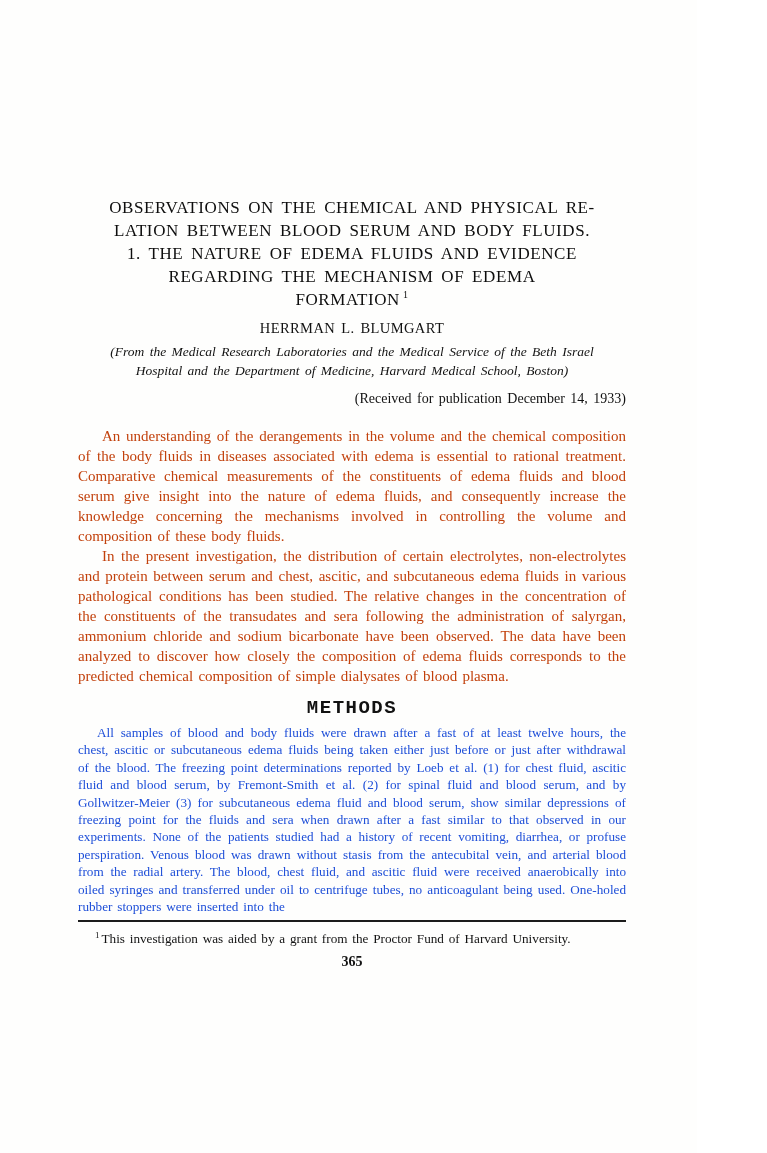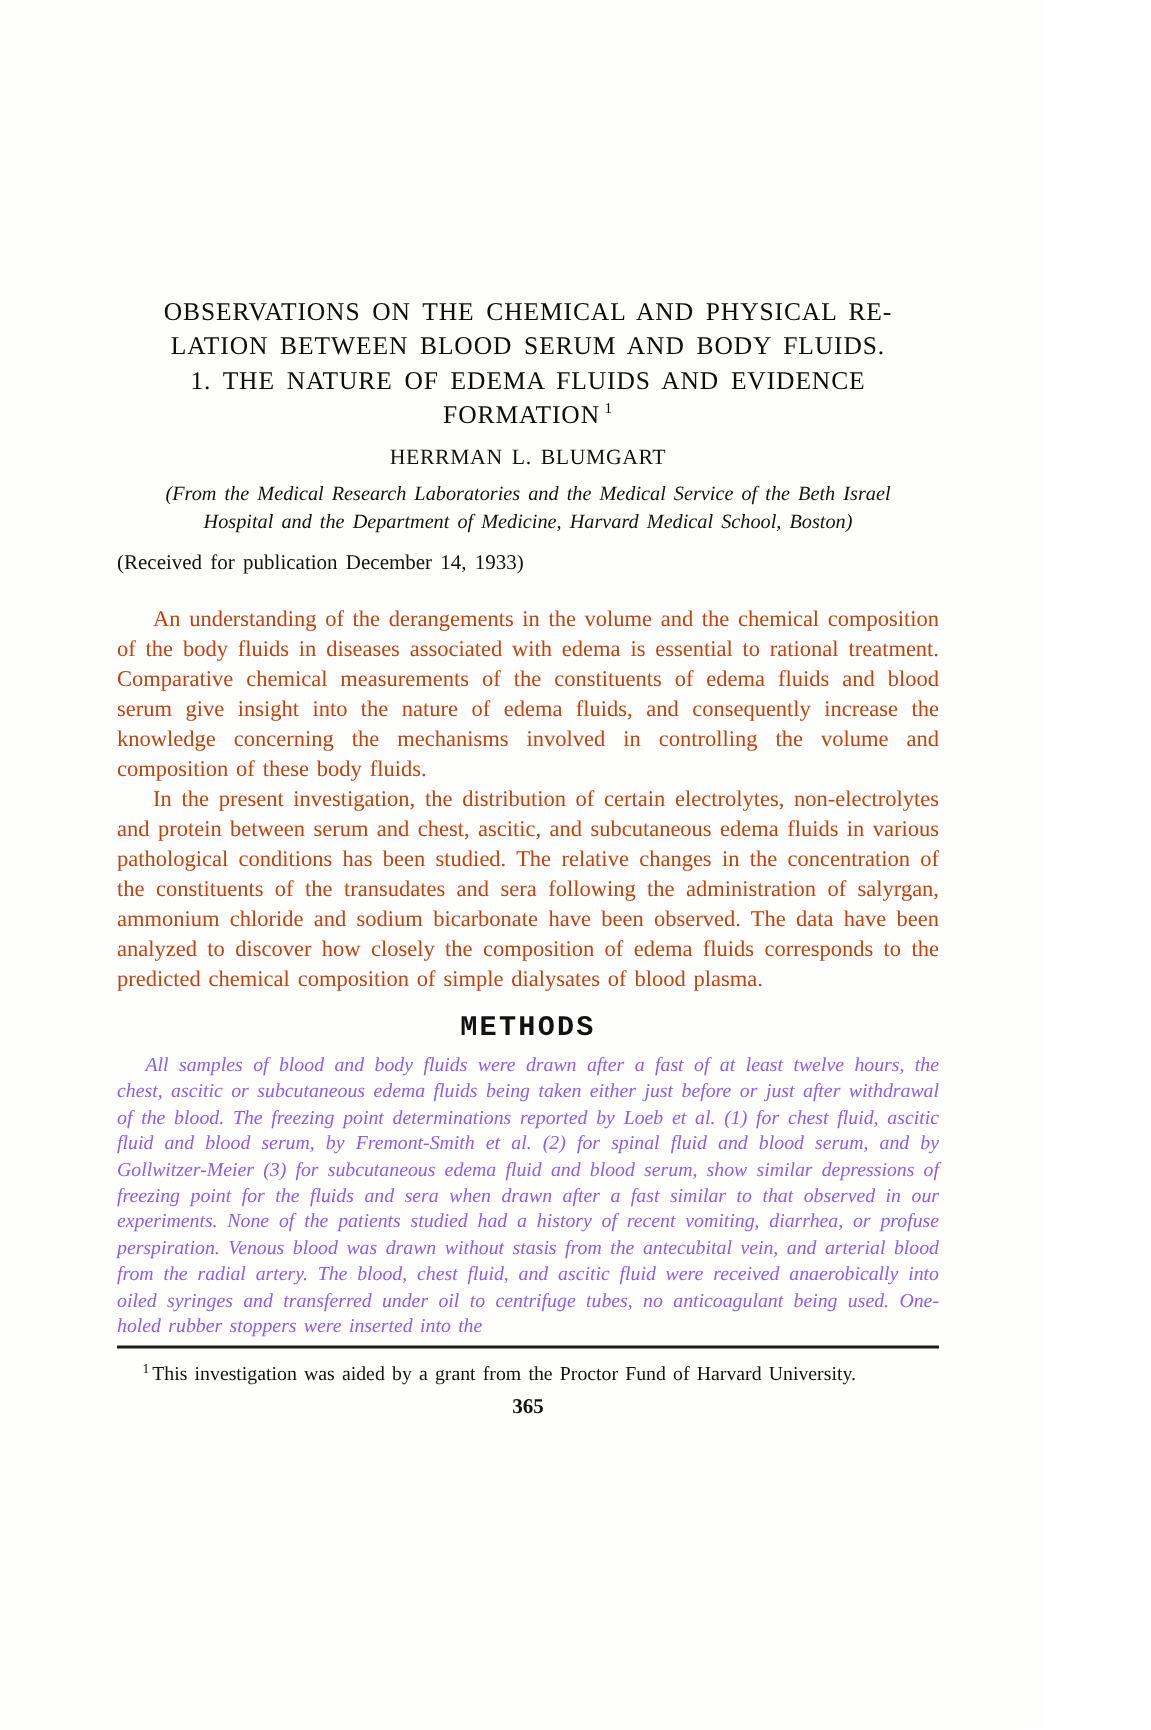--- a/index.html
+++ b/index.html
@@ -64,21 +64,21 @@
     font-style: italic;
     font-size: 13.5px;
     line-height: 19px;
     word-spacing: 2px;
   }
   .affiliation .aline { display: block; }
 
   
   .received {
     margin-top: 10px;
-    text-align: left;
+    text-align: right;
     font-size: 14px;
     line-height: 18px;
     word-spacing: 2px;
   }
 
   
   .body-para {
     margin: 0;
     font-size: 15px;
     line-height: 20px;
@@ -99,22 +99,21 @@
     line-height: 17px;
     font-family: Liberation Mono, monospace;
   }
   .methods-para {
     margin: 7px 0 0 0;
     font-size: 13.2px;
     line-height: 17.4px;
     text-align: justify;
     text-indent: 19px;
     word-spacing: 1.6px;
-    color: #8b5cf6;
-    font-style: italic;
+    color: #1d4ed8;
   }
 
   
   .footnote-rule {
     margin-top: 5px;
     border: 0;
     border-top: 2px solid #1c1c1c;
     height: 0;
   }
   .footnote {
@@ -144,20 +143,21 @@
 </head>
 <body>
 
 <div class="page">
   <div class="column">
 
     <h1 class="title">
       <span class="tline">OBSERVATIONS ON THE CHEMICAL AND PHYSICAL RE-</span>
       <span class="tline">LATION BETWEEN BLOOD SERUM AND BODY FLUIDS.</span>
       <span class="tline">1. THE NATURE OF EDEMA FLUIDS AND EVIDENCE</span>
+      <span class="tline">REGARDING THE MECHANISM OF EDEMA</span>
       <span class="tline"><span>FORMATION</span><sup>1</sup></span>
     </h1>
 
     <div class="byline">
       <span class="bline">HERRMAN L. BLUMGART</span>
     </div>
 
     <div class="affiliation">
       <span class="aline">(From the Medical Research Laboratories and the Medical Service of the Beth Israel</span>
       <span class="aline">Hospital and the Department of Medicine, Harvard Medical School, Boston)</span>

